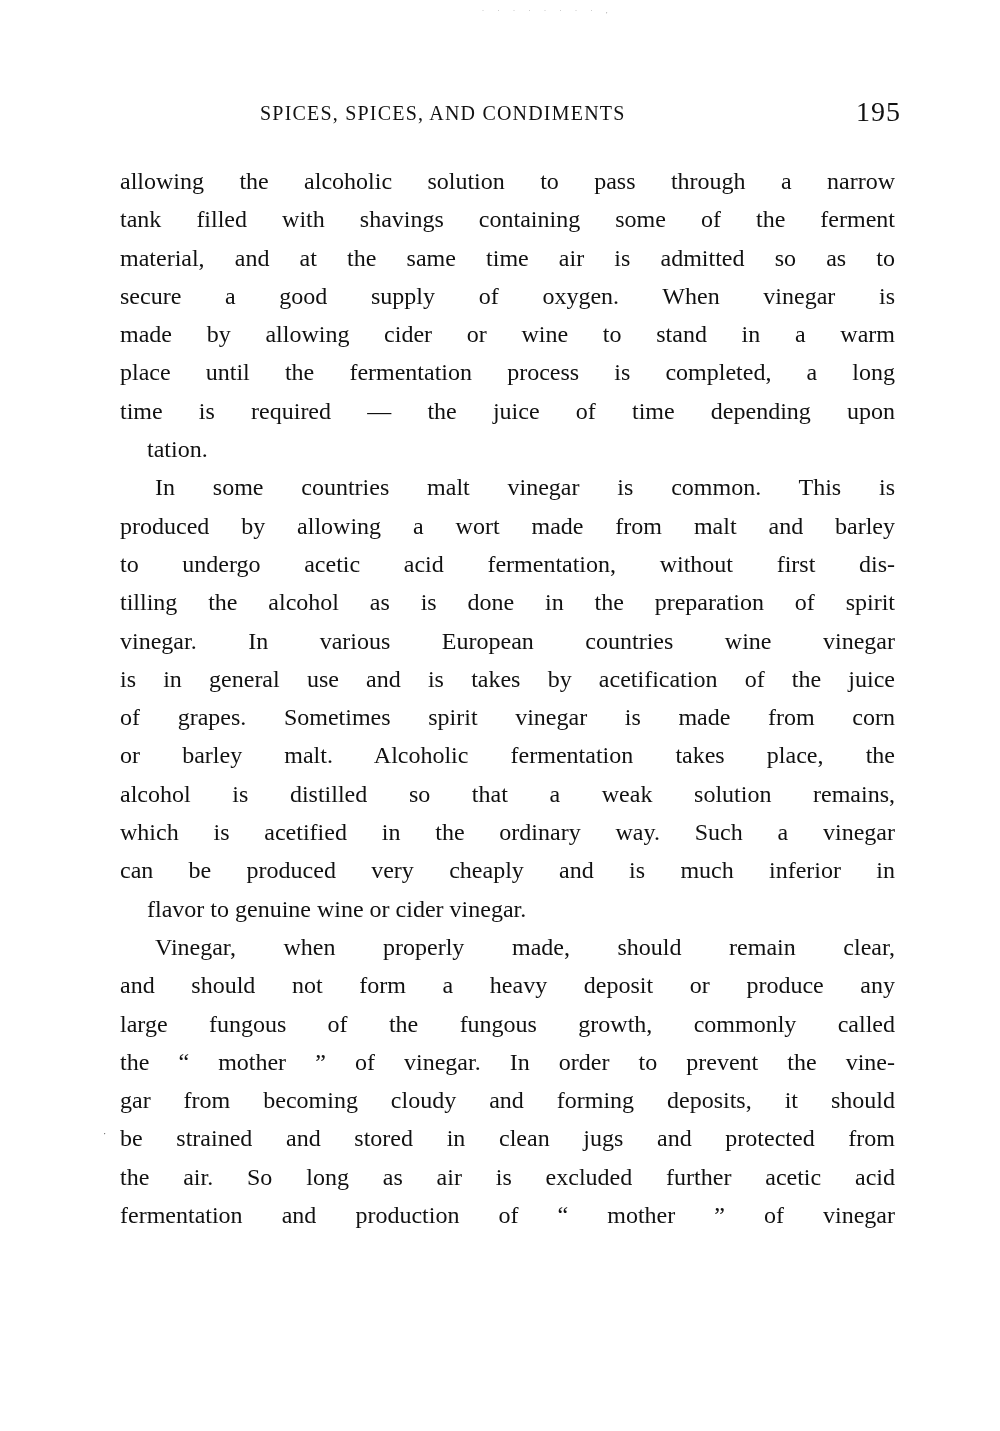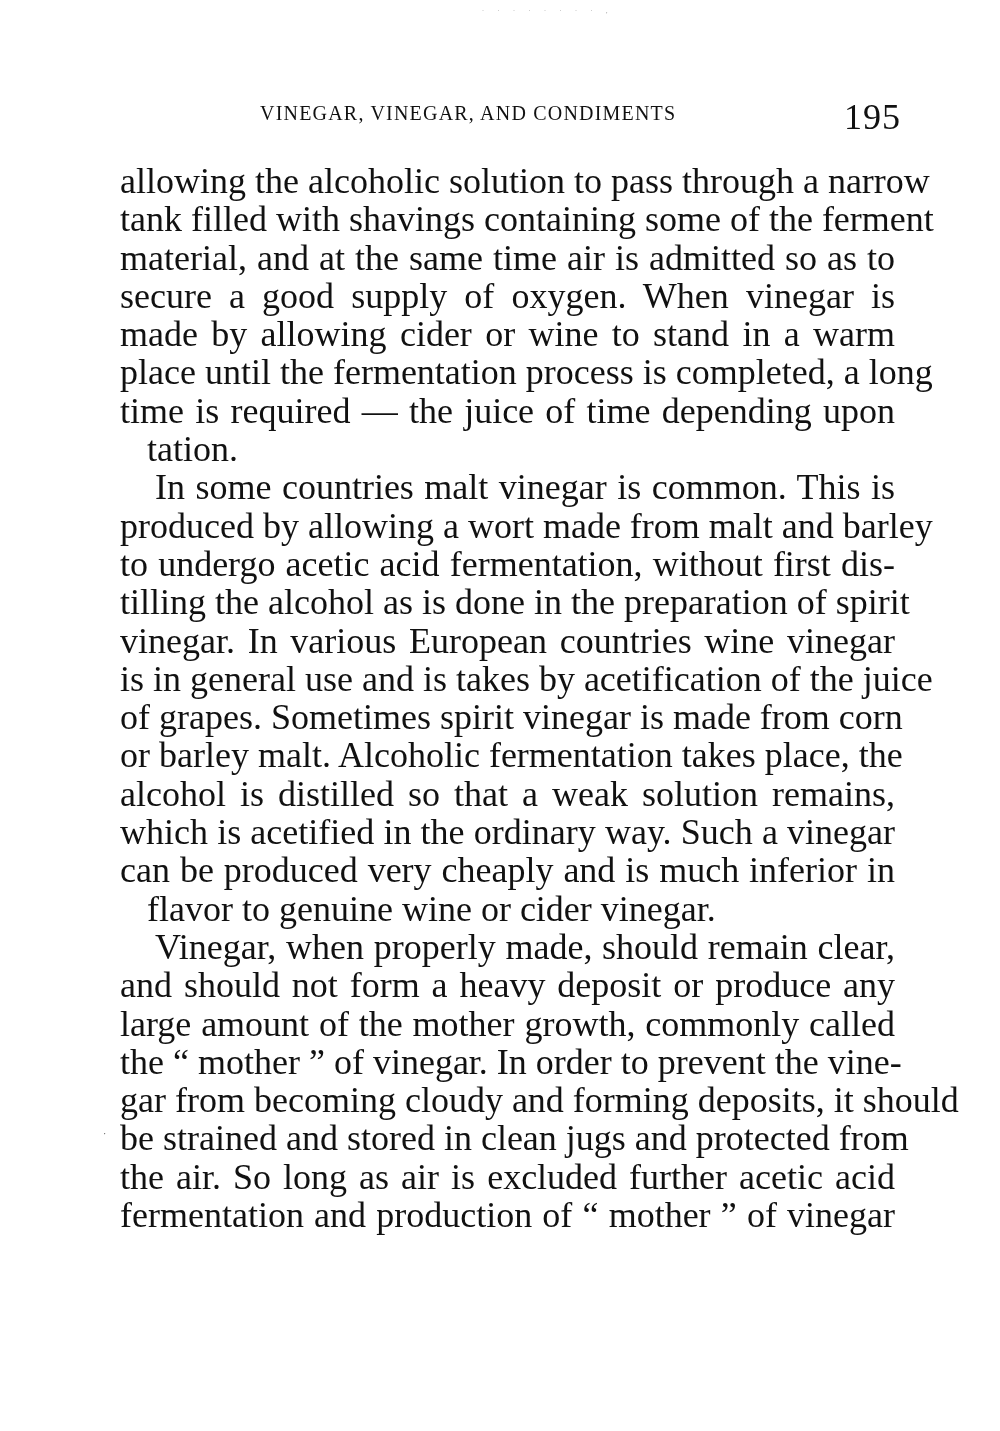--- a/index.html
+++ b/index.html
@@ -38,33 +38,33 @@
       left: 140px;
       top: 6px;
       font-size: 20px;
       letter-spacing: 1.2px;
       white-space: nowrap;
     }
     .page-number {
       position: absolute;
       right: -6px;
       top: 0px;
-      font-size: 36px;
+      font-size: 28px;
       letter-spacing: 1px;
     }
     .body-text {
       position: absolute;
       top: 162px;
       left: 120px;
       width: 775px;
     }
     .line {
       height: 38.3px;
       line-height: 38.3px;
-      font-size: 36px;
+      font-size: 24px;
       white-space: nowrap;
       text-align: justify;
       text-align-last: justify;
     }
     .line.last {
       text-align-last: left;
       margin-left: 27px;
     }
     .line.indent {
       padding-left: 35px;
@@ -74,21 +74,21 @@
       font-size: 10px;
       color: #555;
     }
   </style>
 </head>
 <body>
 
 <div class="specks">· · ·  ·  ·  ·  ·  ·  ,</div>
 
 <div class="running-head">
-  <span class="running-title">VINEGAR, VINEGAR, AND CONDIMENTS</span>
+  <span class="running-title">SPICES, SPICES, AND CONDIMENTS</span>
   <span class="page-number">195</span>
 </div>
 
 <div class="body-text">
 
   <div>
     <div class="line">allowing the alcoholic solution to pass through a narrow</div>
     <div class="line">tank filled with shavings containing some of the ferment</div>
     <div class="line">material, and at the same time air is admitted so as to</div>
     <div class="line">secure a good supply of oxygen. When vinegar is</div>
@@ -109,21 +109,21 @@
     <div class="line">or barley malt. Alcoholic fermentation takes place, the</div>
     <div class="line">alcohol is distilled so that a weak solution remains,</div>
     <div class="line">which is acetified in the ordinary way. Such a vinegar</div>
     <div class="line">can be produced very cheaply and is much inferior in</div>
     <div class="line last">flavor to genuine wine or cider vinegar.</div>
   </div>
 
   <div>
     <div class="line indent">Vinegar, when properly made, should remain clear,</div>
     <div class="line">and should not form a heavy deposit or produce any</div>
-    <div class="line">large amount of the mother growth, commonly called</div>
+    <div class="line">large fungous of the fungous growth, commonly called</div>
     <div class="line">the “ mother ” of vinegar. In order to prevent the vine-</div>
     <div class="line">gar from becoming cloudy and forming deposits, it should</div>
     <div class="line">be strained and stored in clean jugs and protected from</div>
     <div class="line">the air. So long as air is excluded further acetic acid</div>
     <div class="line">fermentation and production of “ mother ” of vinegar</div>
   </div>
 </div>
 
 <span class="stray-mark" style="left:103px; top:1128px;">·</span>
 <span class="stray-mark" style="left:790px; top:942px;">·</span>

